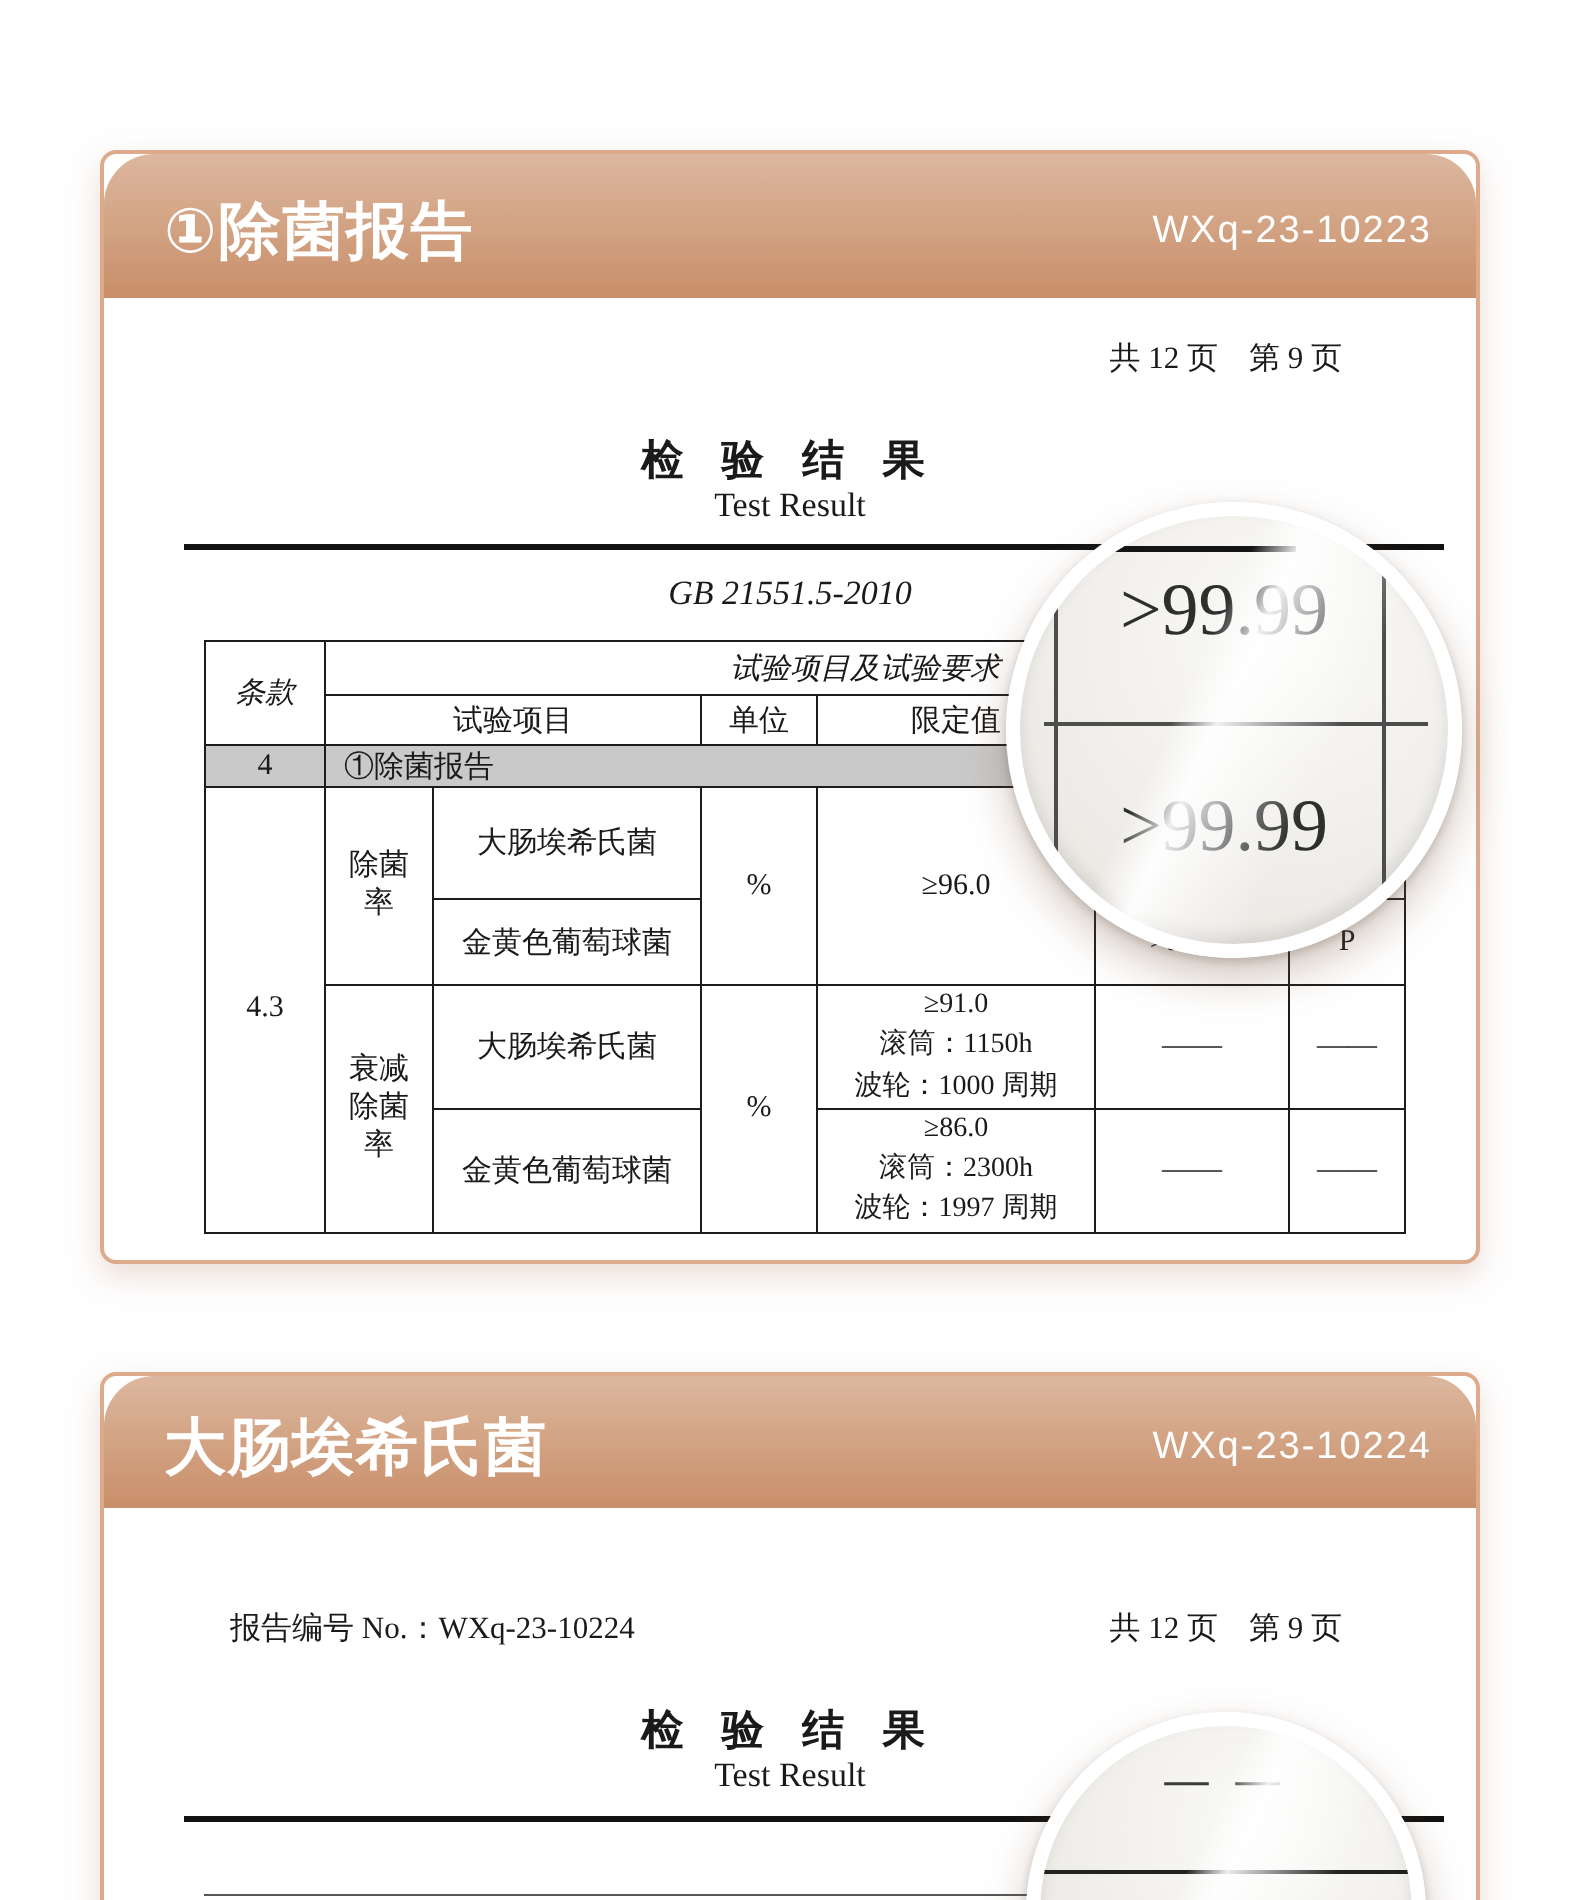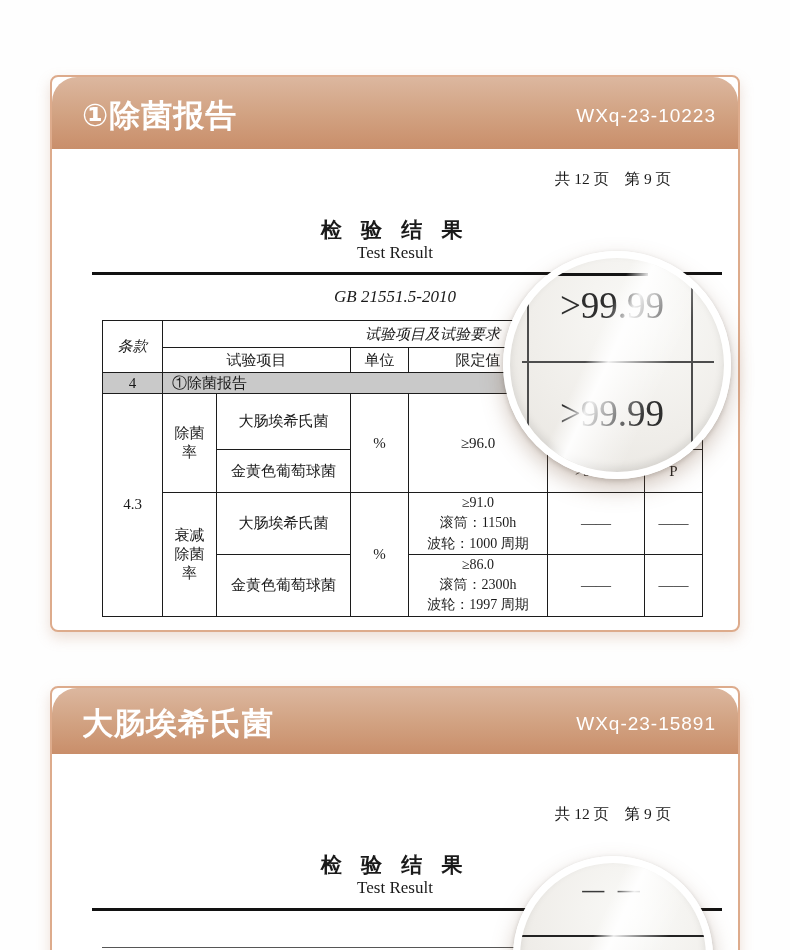--- a/index.html
+++ b/index.html
@@ -134,23 +134,24 @@
       <td>——</td>
       <td>——</td>
     </tr>
   </tbody>
     </table>
 </div>
 
 <div class="card" id="card2">
   <div class="card-header">
     <span class="hdr-title">大肠埃希氏菌</span>
-    <span class="hdr-code">WXq-23-15891</span>
+    <span class="hdr-code">WXq-23-10224</span>
   </div>
 
+  <div class="abs report-line" style="left:63px; top:116px;">报告编号 No.：WXq-23-10224</div>
   <div class="abs report-line" style="right:67px; top:116px;">共 12 页　第 9 页</div>
 
   <div class="abs center-text title-cn" style="top:163px;">检 验 结 果</div>
   <div class="abs center-text title-en" style="top:190px;">Test Result</div>
 
   <div class="abs rule" style="left:40px; top:220px; width:630px;"></div>
 
   <div class="abs thin-rule" style="left:50px; top:259px; width:600px;"></div>
 </div>
 

